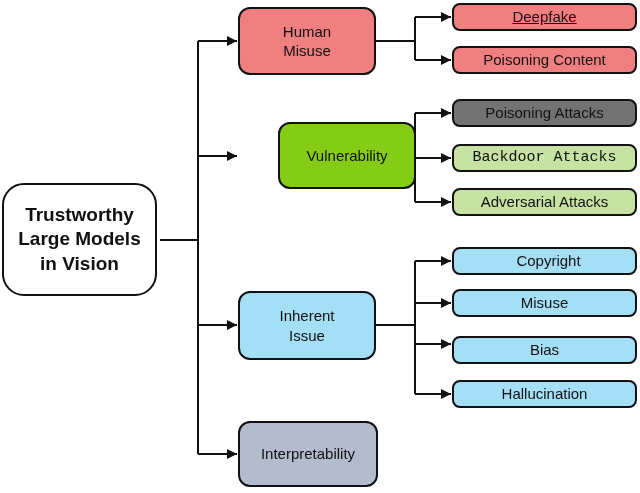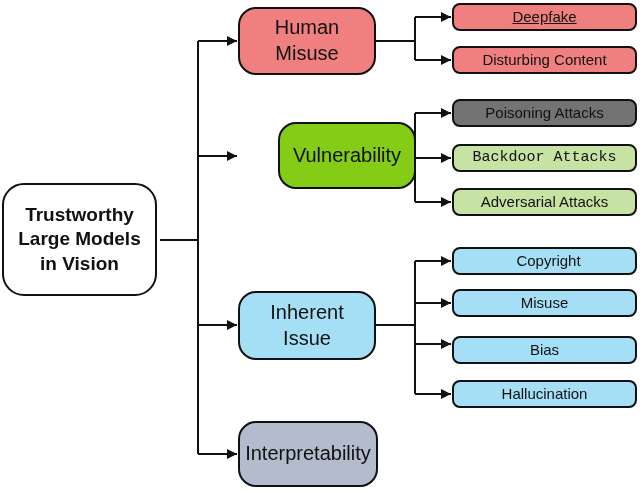--- a/index.html
+++ b/index.html
@@ -42,22 +42,22 @@
   }
   .node.root {
     left: 2px;   top: 183px;  width: 155px; height: 113px;
     border-radius: 22px;
     border-width: 2.5px;
     font-size: 19px;
     font-weight: bold;
   }
   .node.branch {
     width: 138px;
-    border-radius: 18px;
-    font-size: 20px;
+    border-radius: 12px;
+    font-size: 15px;
   }
   .node.leaf {
     left: 452px; width: 185px; height: 28px;
     border-radius: 8px;
     font-size: 15px;
   }
   #n-human-misuse     { left: 238px; top: 7px;   height: 68px; }
   #n-vulnerability    { left: 238px; top: 122px; height: 67px; }
   #n-inherent-issue   { left: 238px; top: 291px; height: 69px; }
   #n-interpretability { left: 238px; top: 421px; height: 66px; width: 140px; }
@@ -118,21 +118,21 @@
 
   <div class="node branch" id="n-vulnerability" style="background: #84cc16; margin-left: 40px;">Vulnerability</div>
 
   <div class="node branch" id="n-inherent-issue" style="background: rgb(165, 223, 246);">Inherent
 Issue</div>
 
   <div class="node branch" id="n-interpretability" style="background: rgb(178, 188, 204);">Interpretability</div>
 
   <div class="node leaf" id="n-deepfake" style="background: rgb(240, 128, 128);">Deepfake</div>
 
-  <div class="node leaf" id="n-disturbing-content" style="background: rgb(240, 128, 128);">Disturbing Content</div>
+  <div class="node leaf" id="n-disturbing-content" style="background: rgb(240, 128, 128);">Poisoning Content</div>
 
   <div class="node leaf" id="n-poisoning-attacks" style="background: #737373;">Poisoning Attacks</div>
 
   <div class="node leaf" id="n-backdoor-attacks" style="background: rgb(198, 227, 164); font-family: Liberation Mono, monospace;">Backdoor Attacks</div>
 
   <div class="node leaf" id="n-adversarial-attacks" style="background: rgb(198, 227, 164);">Adversarial Attacks</div>
 
   <div class="node leaf" id="n-copyright" style="background: rgb(165, 223, 246); padding-left: 8px;">Copyright</div>
 
   <div class="node leaf" id="n-privacy" style="background: rgb(165, 223, 246);">Misuse</div>

